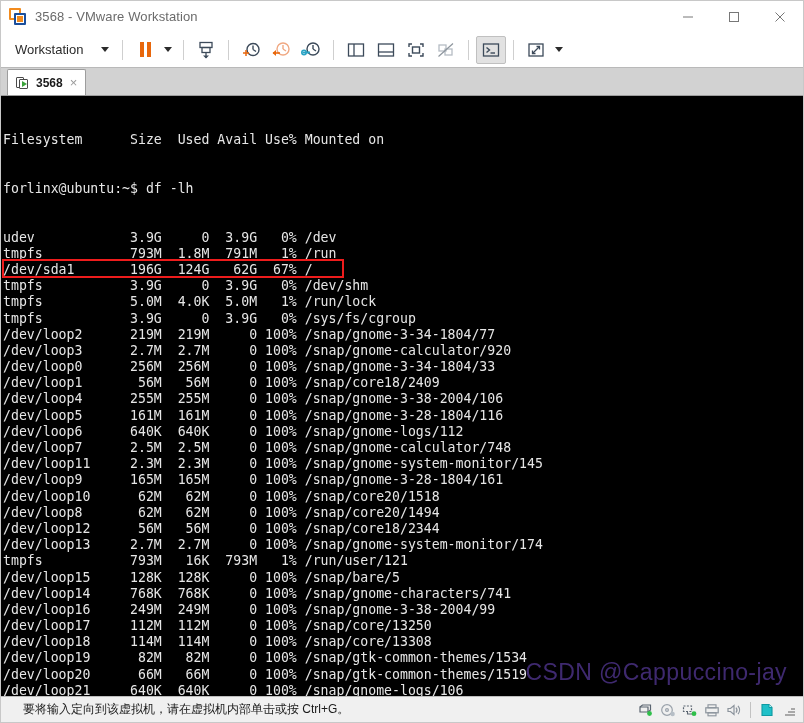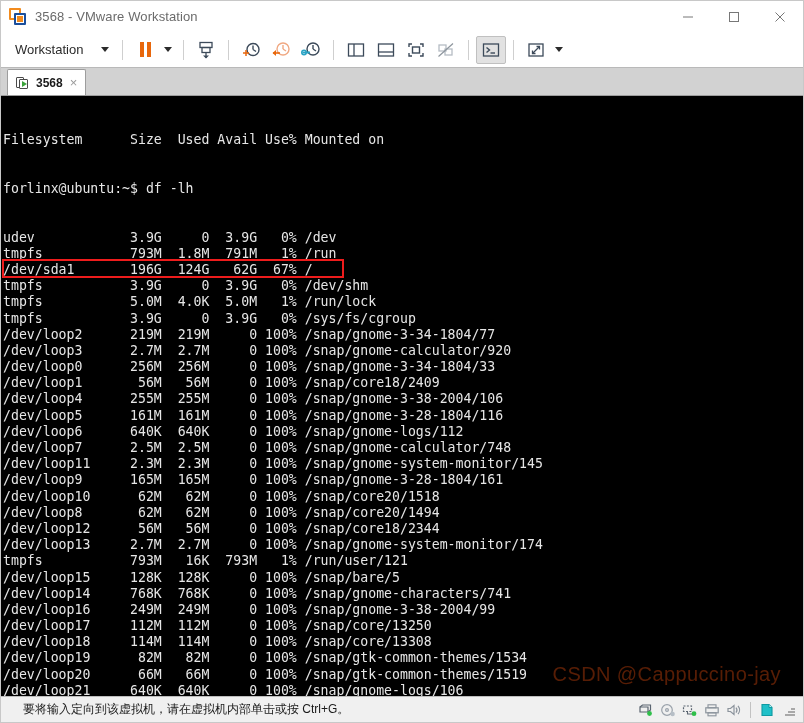--- a/index.html
+++ b/index.html
@@ -136,22 +136,22 @@
     letter-spacing: 0px;
   }
   .term .line { height: 16.2px; }
   .hl-box {
     position: absolute;
     left: 1px; top: 163px; width: 342px; height: 19px;
     border: 2px solid #ee1c1c;
     pointer-events: none;
   }
   .watermark {
-    position: absolute; right: 22px; bottom: 10px;
-    font-size: 20px; color: #c2410c; opacity: .45;
+    position: absolute; right: 16px; bottom: 10px;
+    font-size: 23px; color: #8b5cf6; opacity: .45;
     letter-spacing: .4px; white-space: nowrap;
     font-family: "Liberation Sans", sans-serif;
   }
 
   
   .statusbar {
     height: 26px; min-height: 26px;
     background: #f0f0f0;
     border-top: 1px solid #bdbdbd;
     display: flex; align-items: center;

